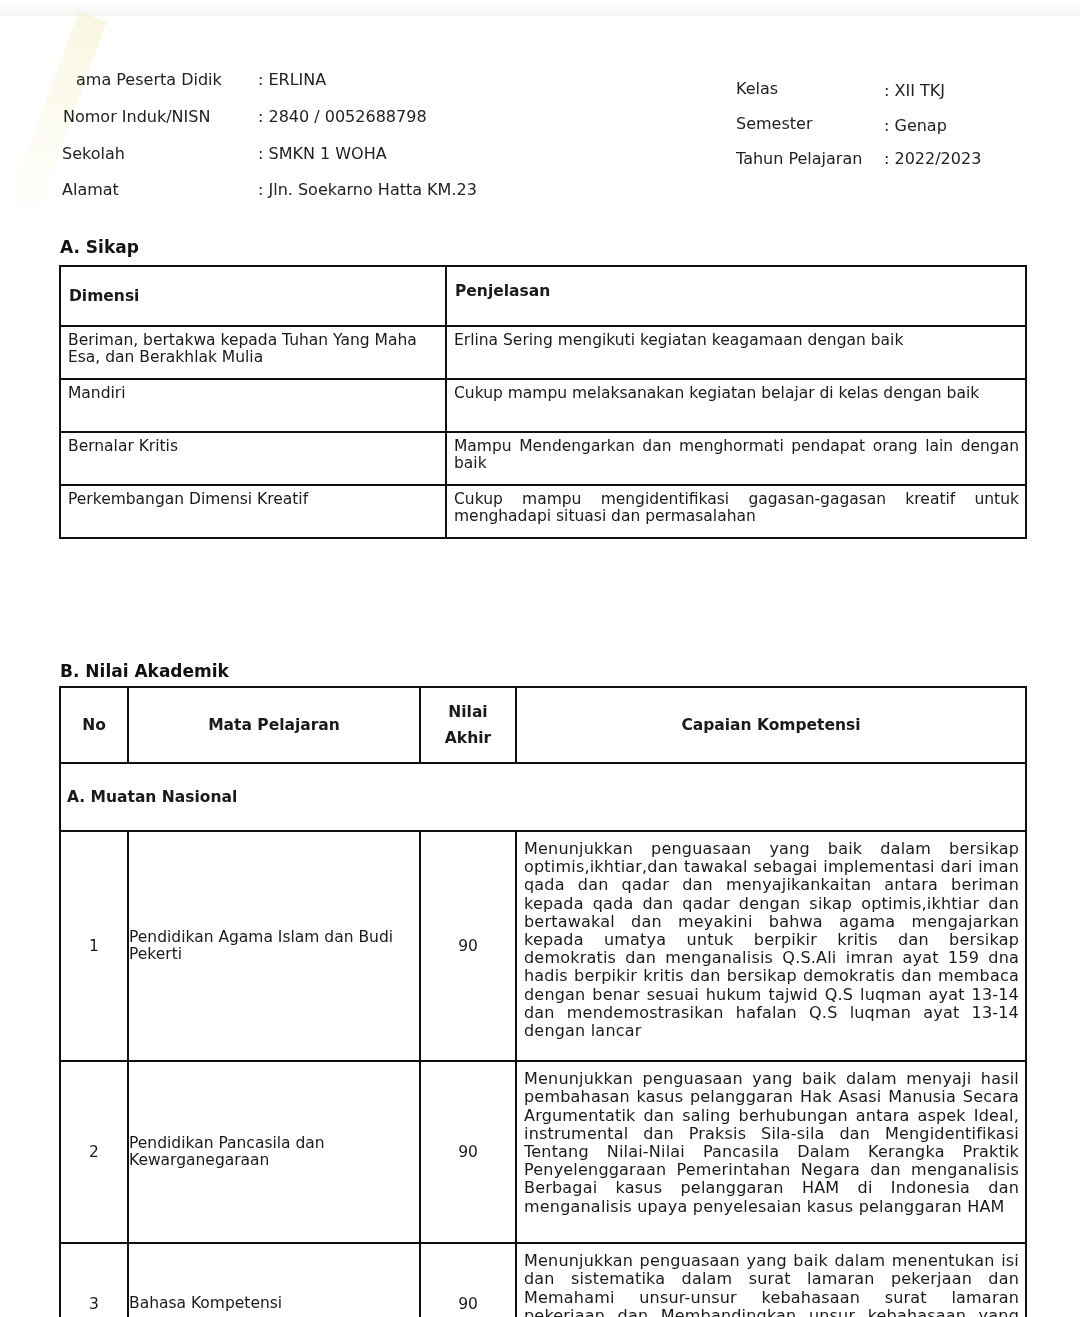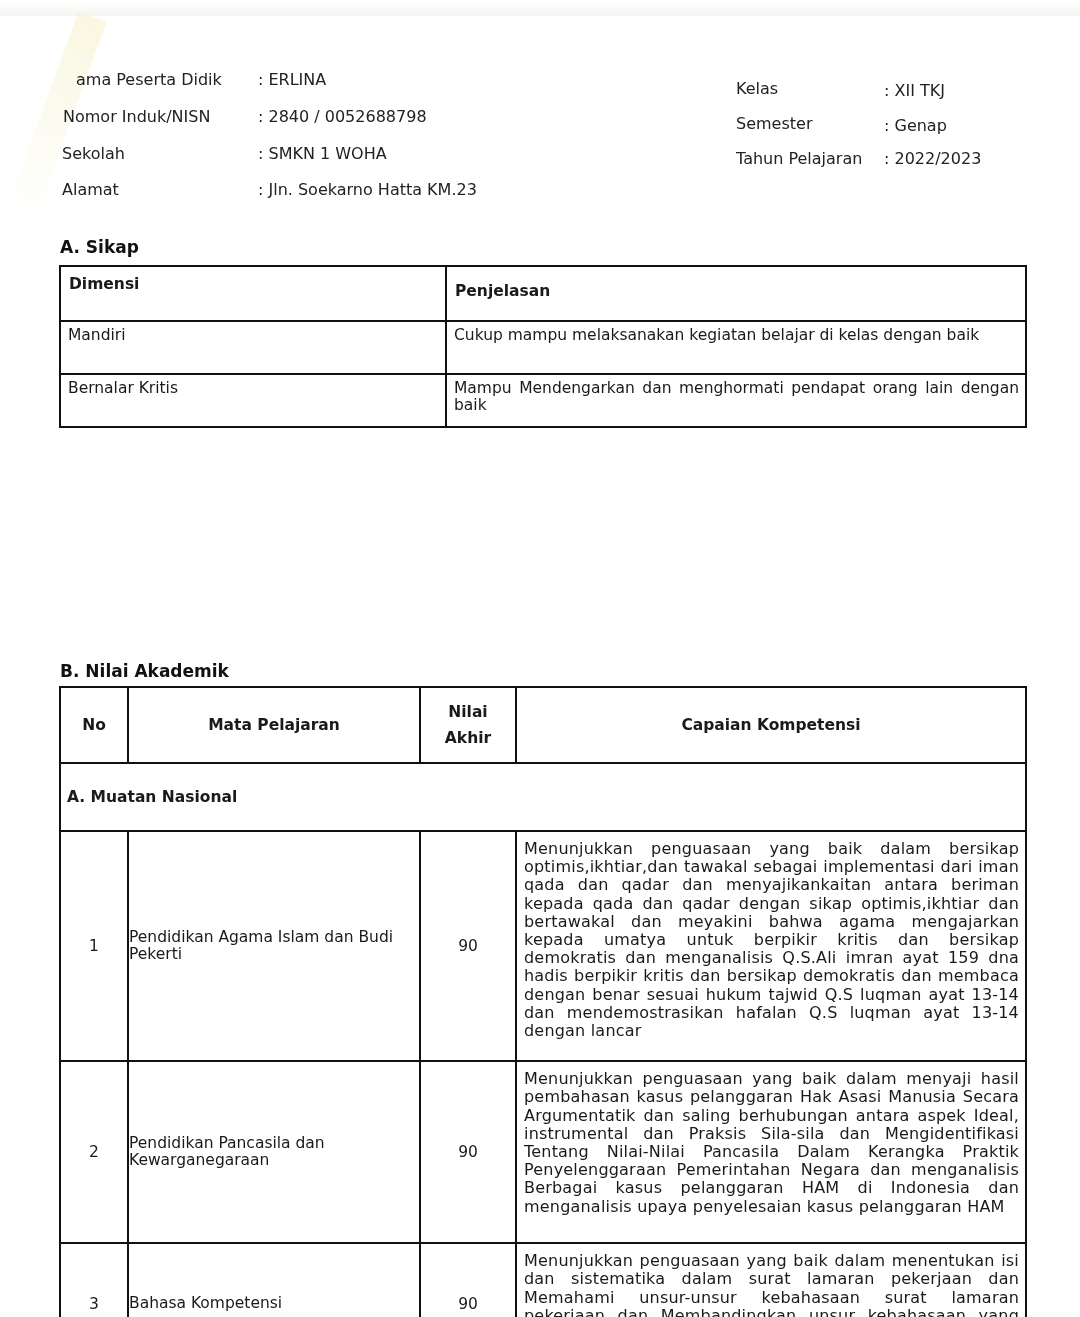--- a/index.html
+++ b/index.html
@@ -90,30 +90,38 @@
 
 <div class="section-title" style="left:60px; top:237px;">A.  Sikap</div>
 
 <table class="sikap">
   <colgroup>
       <col style="width:386px">
       <col style="width:580px">
     </colgroup>
   <tbody>
       <tr>
-    <th style="padding-top:8px;">Dimensi</th>
+    <th style="padding-top:20px;">Dimensi</th>
     <th style="padding-top:15px;margin-left:28px;">Penjelasan</th>
+  </tr>
+  <tr>
+    <td>Beriman, bertakwa kepada Tuhan Yang Maha Esa, dan Berakhlak Mulia</td>
+    <td class="desc">Erlina Sering mengikuti kegiatan keagamaan dengan baik</td>
   </tr>
   <tr>
     <td>Mandiri</td>
     <td class="desc">Cukup mampu melaksanakan kegiatan belajar di kelas dengan baik</td>
   </tr>
   <tr>
     <td>Bernalar Kritis</td>
     <td class="desc">Mampu Mendengarkan dan menghormati pendapat orang lain dengan baik</td>
+  </tr>
+  <tr>
+    <td>Perkembangan Dimensi Kreatif</td>
+    <td class="desc">Cukup mampu mengidentifikasi gagasan-gagasan kreatif untuk menghadapi situasi dan permasalahan</td>
   </tr>
 </tbody>
   </table>
 
 <div class="section-title" style="left:60px; top:661px;">B.  Nilai Akademik</div>
 
 <table class="nilai">
   <colgroup>
     <col style="width:68px">
       <col style="width:292px">

